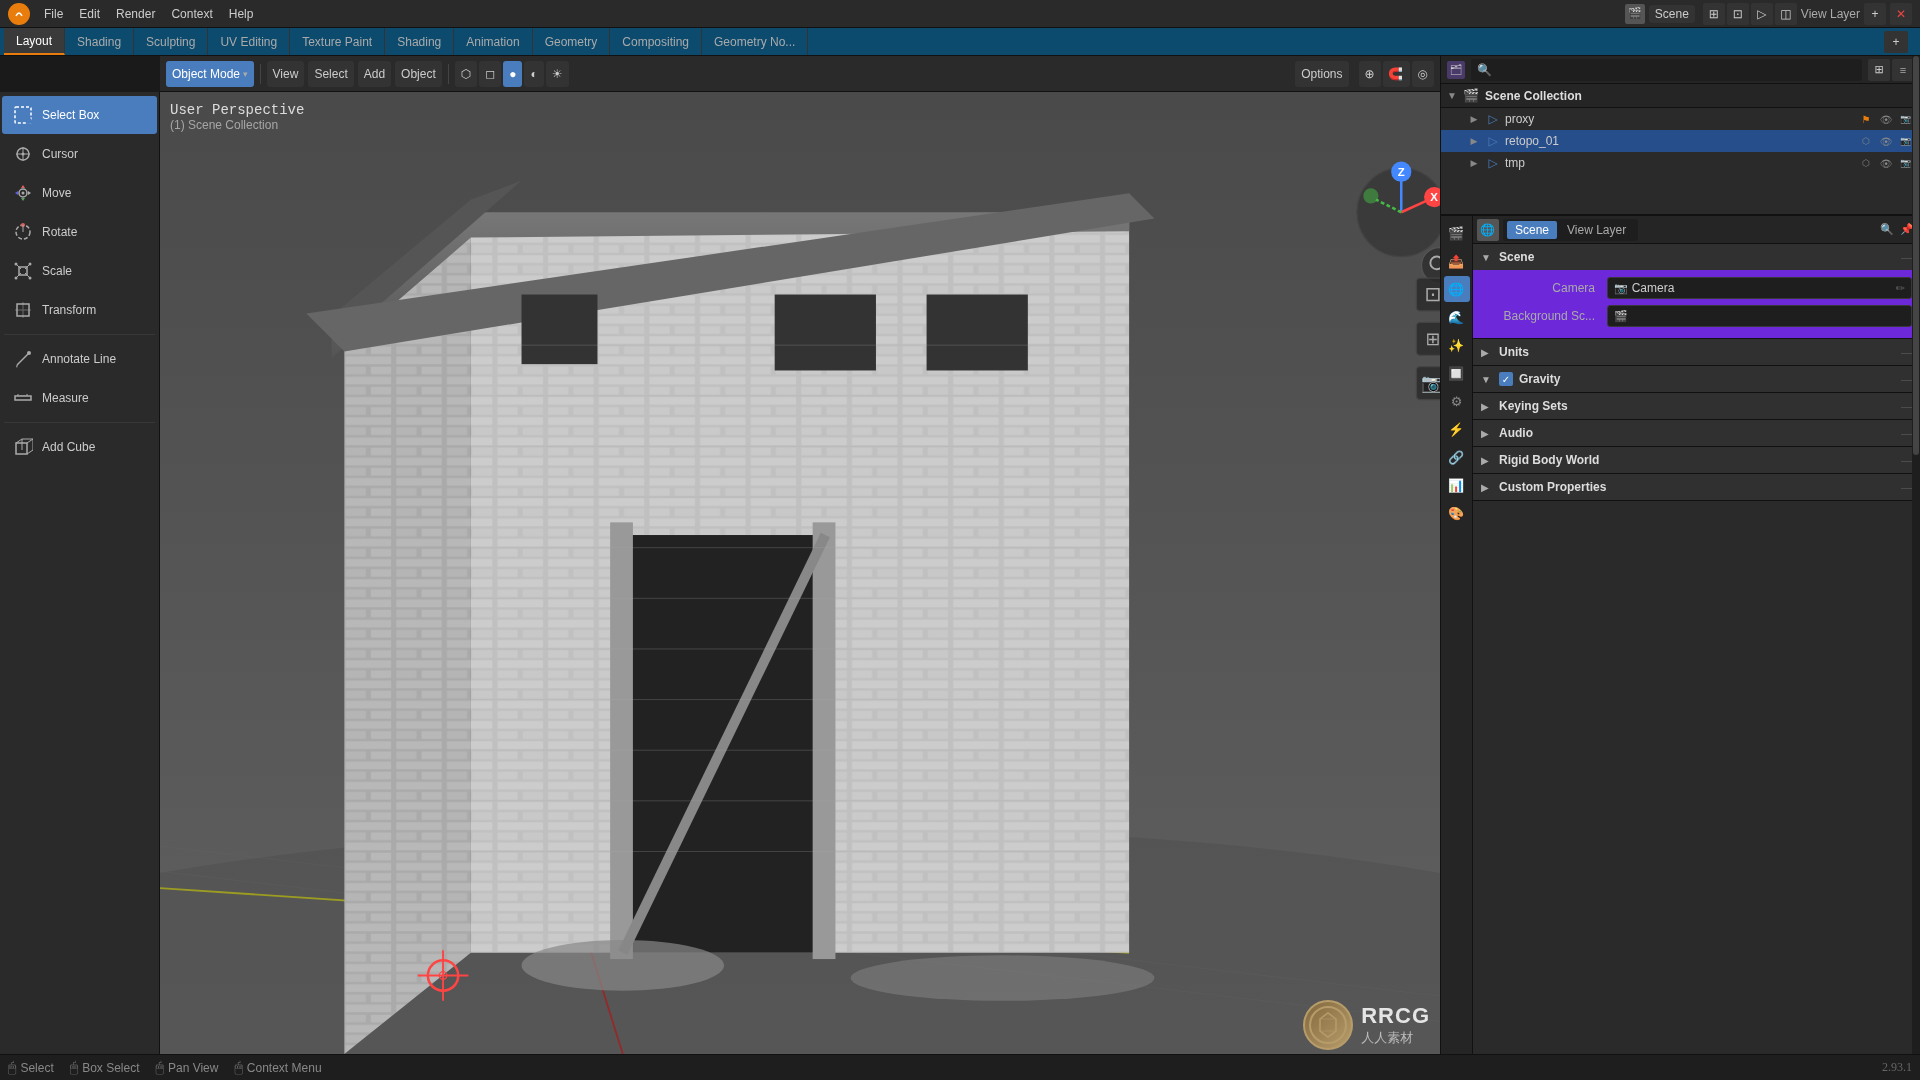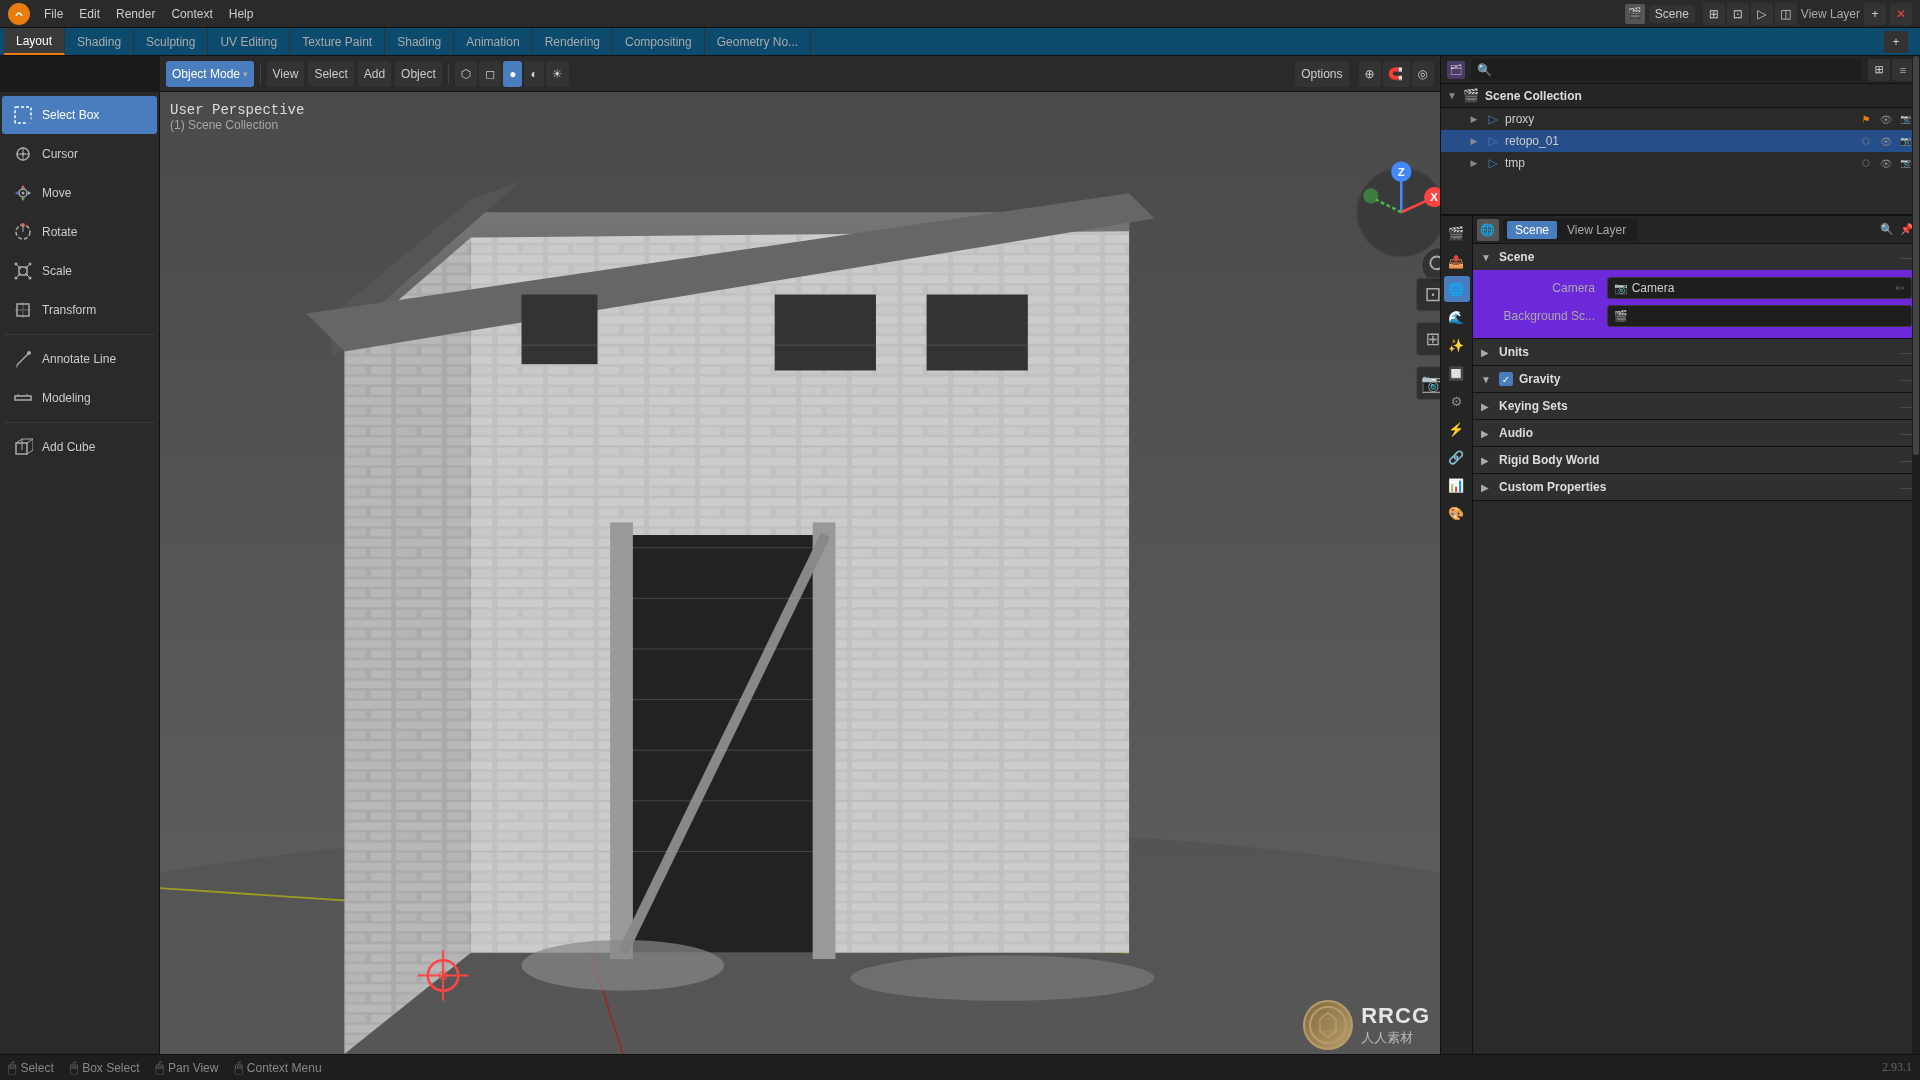--- a/index.html
+++ b/index.html
@@ -464,21 +464,21 @@
 </div>
 
 <div id="workspace-tabs">
   <div class="workspace-tab active">Layout</div>
   <div class="workspace-tab">Shading</div>
   <div class="workspace-tab">Sculpting</div>
   <div class="workspace-tab">UV Editing</div>
   <div class="workspace-tab">Texture Paint</div>
   <div class="workspace-tab">Shading</div>
   <div class="workspace-tab">Animation</div>
-  <div class="workspace-tab">Rendering</div>
+  <div class="workspace-tab">Geometry</div>
   <div class="workspace-tab">Compositing</div>
   <div class="workspace-tab">Geometry No...</div>
   <div class="tab-right">
     <div style="width:24px;height:22px;background:#333;border-radius:2px;display:flex;align-items:center;justify-content:center;cursor:pointer;">+</div>
   </div>
 </div>
 
 <div id="left-sidebar">
 
   <div class="tool-item active">
@@ -560,21 +560,21 @@
   <div class="tool-item">
     <div class="tool-icon">
       <svg width="20" height="20" viewBox="0 0 20 20">
         <rect x="2" y="8" width="16" height="4" fill="none" stroke="#aaa" stroke-width="1.5"></rect>
         <line x1="5" y1="8" x2="5" y2="6" stroke="#aaa" stroke-width="1"></line>
         <line x1="8" y1="8" x2="8" y2="7" stroke="#aaa" stroke-width="1"></line>
         <line x1="11" y1="8" x2="11" y2="7" stroke="#aaa" stroke-width="1"></line>
         <line x1="14" y1="8" x2="14" y2="6" stroke="#aaa" stroke-width="1"></line>
       </svg>
     </div>
-    <span>Modeling</span>
+    <span>Measure</span>
   </div>
   <div style="height:1px;background:#383838;margin:4px 2px;"></div>
   <div class="tool-item">
     <div class="tool-icon">
       <svg width="20" height="20" viewBox="0 0 20 20">
         <rect x="3" y="6" width="11" height="11" fill="none" stroke="#aaa" stroke-width="1.5"></rect>
         <path d="M3 6 L9 2 L20 2 L20 13 L14 17 M9 2 L9 13" stroke="#aaa" stroke-width="1" fill="none"></path>
         <line x1="20" y1="2" x2="14" y2="6" stroke="#aaa" stroke-width="1"></line>
       </svg>
     </div>

